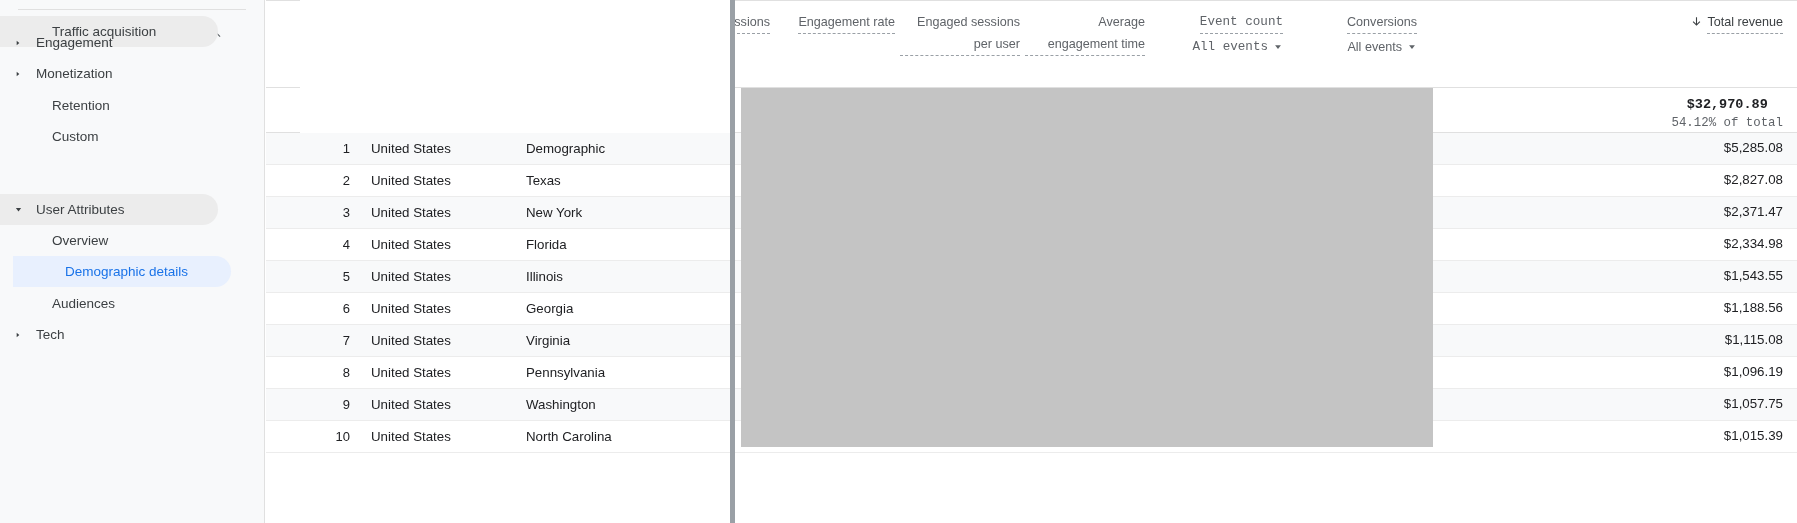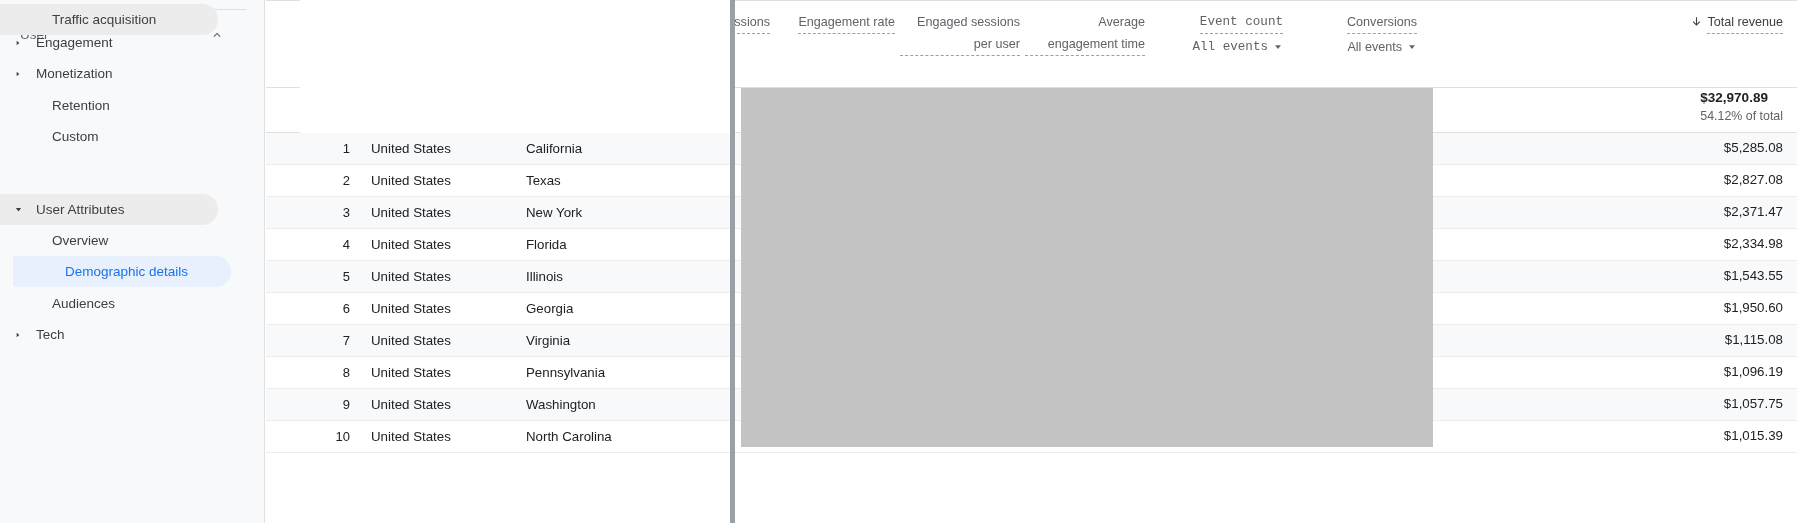--- a/index.html
+++ b/index.html
@@ -103,22 +103,23 @@
   .th.sorted { color:#3c4043; }
   .th .sortrow { display:flex; align-items:flex-start; justify-content:flex-end; gap:4px; }
   .th .sortrow .dn-arrow { flex:0 0 auto; margin-top:2px; }
 
   .totals-row {
     position:absolute; left:0; top:89px; width:1531px; height:44px;
     border-bottom:1px solid #e0e0e0;
     background:#ffffff;
   }
   .totals-val {
-    position:absolute; right:14px; top:0;
-    text-align:left;
+    position:absolute; right:14px; top:7px;
+    text-align:center;
+    font-family:Liberation Mono, monospace;
   }
   .totals-val .big { font-size:13.5px; font-weight:bold; color:#202124; line-height:18px; }
   .totals-val .small { font-size:12.4px; color:#5f6368; line-height:18px; }
 
   .trow {
     position:absolute; left:0; width:1531px; height:32px;
     border-bottom:1px solid #ececec;
     background:#ffffff;
   }
   .trow.alt { background:#f8f9fa; }
@@ -181,21 +182,21 @@
   .panel-scroll {
     position:absolute; right:0px; top:0; width:3px; height:523px;
     background:#9aa0a6;
   }
 </style>
 </head>
 <body>
 
 <div id="sidebar">
   <div id="sidebar-group-1">
-      <div class="nav-item lvl-sub hovered" style="position: absolute; left: 0px; top: 4px; width: 218px;">
+      <div class="nav-item lvl-sub hovered" style="position: absolute; left: 0px; top: 16px; width: 218px;">
         <span class="lbl">Traffic acquisition</span>
       </div>
       <div class="nav-item lvl-arrow" style="position: absolute; left: 0px; top: 27px; width: 218px;">
         <span class="arrow">
           <svg width="8" height="8" viewBox="0 0 24 24">
             <path d="M8 5l8 7-8 7z" fill="currentColor"></path>
           </svg>
         </span>
         <span class="lbl">Engagement</span>
       </div>
@@ -334,21 +335,21 @@
         <div class="trow alt" style="top: 197px;">
           <div class="rev">$2,371.47</div>
         </div>
         <div class="trow" style="top: 229px;">
           <div class="rev">$2,334.98</div>
         </div>
         <div class="trow alt" style="top: 261px;">
           <div class="rev">$1,543.55</div>
         </div>
         <div class="trow" style="top: 293px;">
-          <div class="rev">$1,950.60</div>
+          <div class="rev">$1,188.56</div>
         </div>
         <div class="trow alt" style="top: 325px;">
           <div class="rev">$1,115.08</div>
         </div>
         <div class="trow" style="top: 357px;">
           <div class="rev">$1,096.19</div>
         </div>
         <div class="trow alt" style="top: 389px;">
           <div class="rev">$1,057.75</div>
         </div>
@@ -359,21 +360,21 @@
   </div>
 </div>
 
 <div id="gray-block"></div>
 
 <div id="dim-panel">
   <div id="panel-rows">
       <div class="prow alt" style="top: 133px;">
         <span class="idx">1</span>
         <span class="c1">United States</span>
-        <span class="c2">California</span>
+        <span class="c2">Demographic</span>
       </div>
       <div class="prow" style="top: 165px;">
         <span class="idx">2</span>
         <span class="c1">United States</span>
         <span class="c2">Texas</span>
       </div>
       <div class="prow alt" style="top: 197px;">
         <span class="idx">3</span>
         <span class="c1">United States</span>
         <span class="c2">New York</span>

